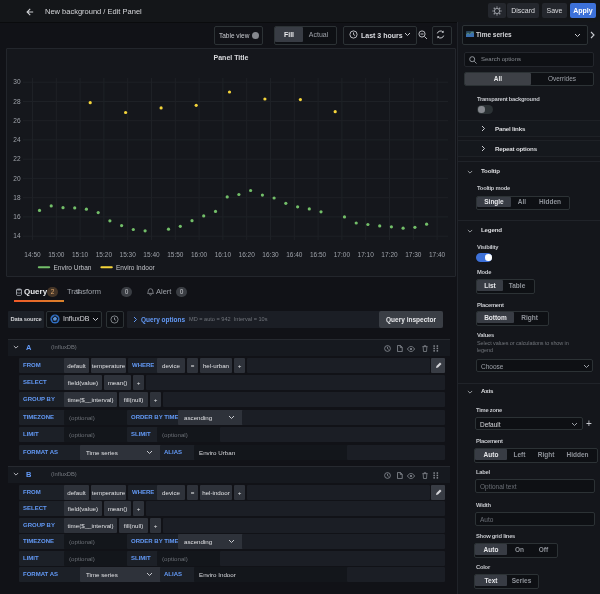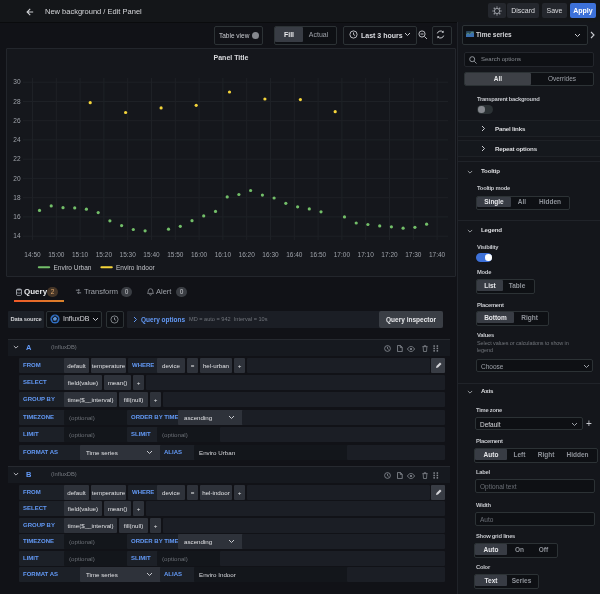--- a/index.html
+++ b/index.html
@@ -171,21 +171,21 @@
       <ellipse cx="3.5" cy="1.5" rx="2.9" ry="1.2" fill="#9da1a8"></ellipse>
       <path d="M.6 1.5v6c0 .7 1.3 1.3 2.9 1.3s2.9-.6 2.9-1.3v-6" stroke="#9da1a8" fill="none" stroke-width="1.1"></path>
       <path d="M.6 4.5c0 .7 1.3 1.3 2.9 1.3s2.9-.6 2.9-1.3" stroke="#9da1a8" fill="none" stroke-width="0.8"></path>
     </svg>
 <div class="a" style="left:24px;top:287px;font-size:8px;font-weight:bold;color:#e8e9eb;">Query</div>
 <div class="a" style="left:47px;top:287px;width:11px;height:9.5px;background:#453527;border-radius:5px;color:#e2a96b;font-size:6.5px;line-height:9.5px;text-align:center;">2</div>
 <div class="a" style="left:14px;top:300px;width:50px;height:2px;background:linear-gradient(90deg,#f05a28,#d9822b);"></div>
 <svg class="a" style="left:74.5px;top:288px;" width="7" height="7" viewBox="0 0 8 8">
       <path d="M1 2.5h4M5 2.5l-1.2-1.2M5 2.5L3.8 3.7M7 5.5H3M3 5.5l1.2-1.2M3 5.5l1.2 1.2" stroke="#9da1a8" stroke-width="0.9" fill="none"></path>
     </svg>
-<div class="a" style="left:84px;top:287px;font-size:7.5px;color:#9da1a8;">Transform</div>
+<div class="a" style="left:67px;top:287px;font-size:7.5px;color:#9da1a8;">Transform</div>
 <div class="a" style="left:121px;top:286.5px;width:11px;height:10px;background:#3a3d43;border-radius:5px;color:#c9cbd0;font-size:6.5px;line-height:10px;text-align:center;">0</div>
 <svg class="a" style="left:146.5px;top:287.5px;" width="7" height="8" viewBox="0 0 8 9">
       <path d="M4 .8a2.6 2.6 0 0 0-2.6 2.6c0 2-.9 2.7-.9 2.7h7s-.9-.7-.9-2.7A2.6 2.6 0 0 0 4 .8zM3 7.1a1 1 0 0 0 2 0" stroke="#9da1a8" stroke-width="0.8" fill="none"></path>
     </svg>
 <div class="a" style="left:156px;top:287px;font-size:7.5px;color:#9da1a8;text-align:right;">Alert</div>
 <div class="a" style="left:176px;top:286.5px;width:11px;height:10px;background:#3a3d43;border-radius:5px;color:#c9cbd0;font-size:6.5px;line-height:10px;text-align:center;">0</div>
 <div class="a" style="left:8px;top:311px;width:36px;height:17px;background:#1c2027;border-radius:1px;color:#cfd0d4;font-weight:bold;font-size:5.8px;letter-spacing:-0.2px;line-height:17px;text-align:center;white-space:nowrap;overflow:hidden;">Data source</div>
 <div class="a" style="left:46px;top:311px;width:56px;height:17px;background:#0e1014;border:1px solid #2c3235;border-radius:2px;box-sizing:border-box;"></div>
 <svg class="a" style="left:50px;top:314px;" width="10" height="10" viewBox="0 0 10 10">
       <circle cx="5" cy="5" r="4.6" fill="#2f6ec1"></circle>

